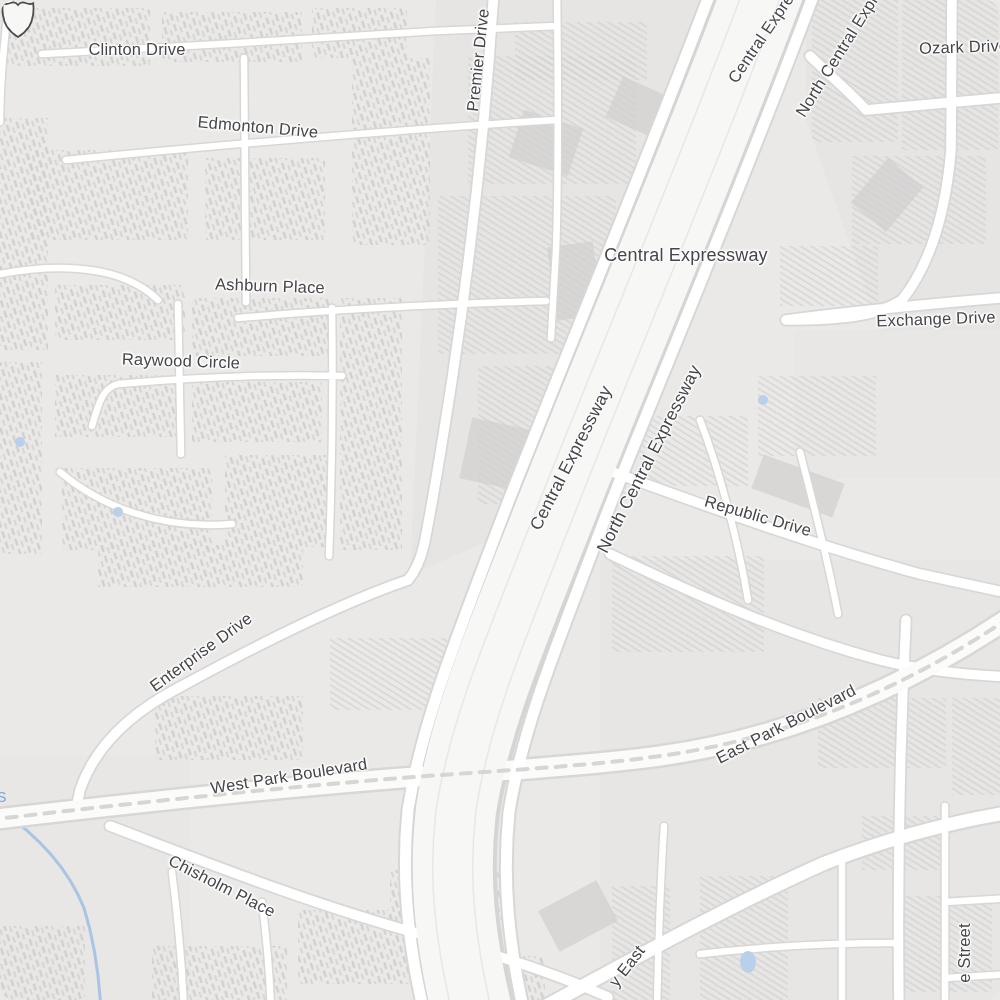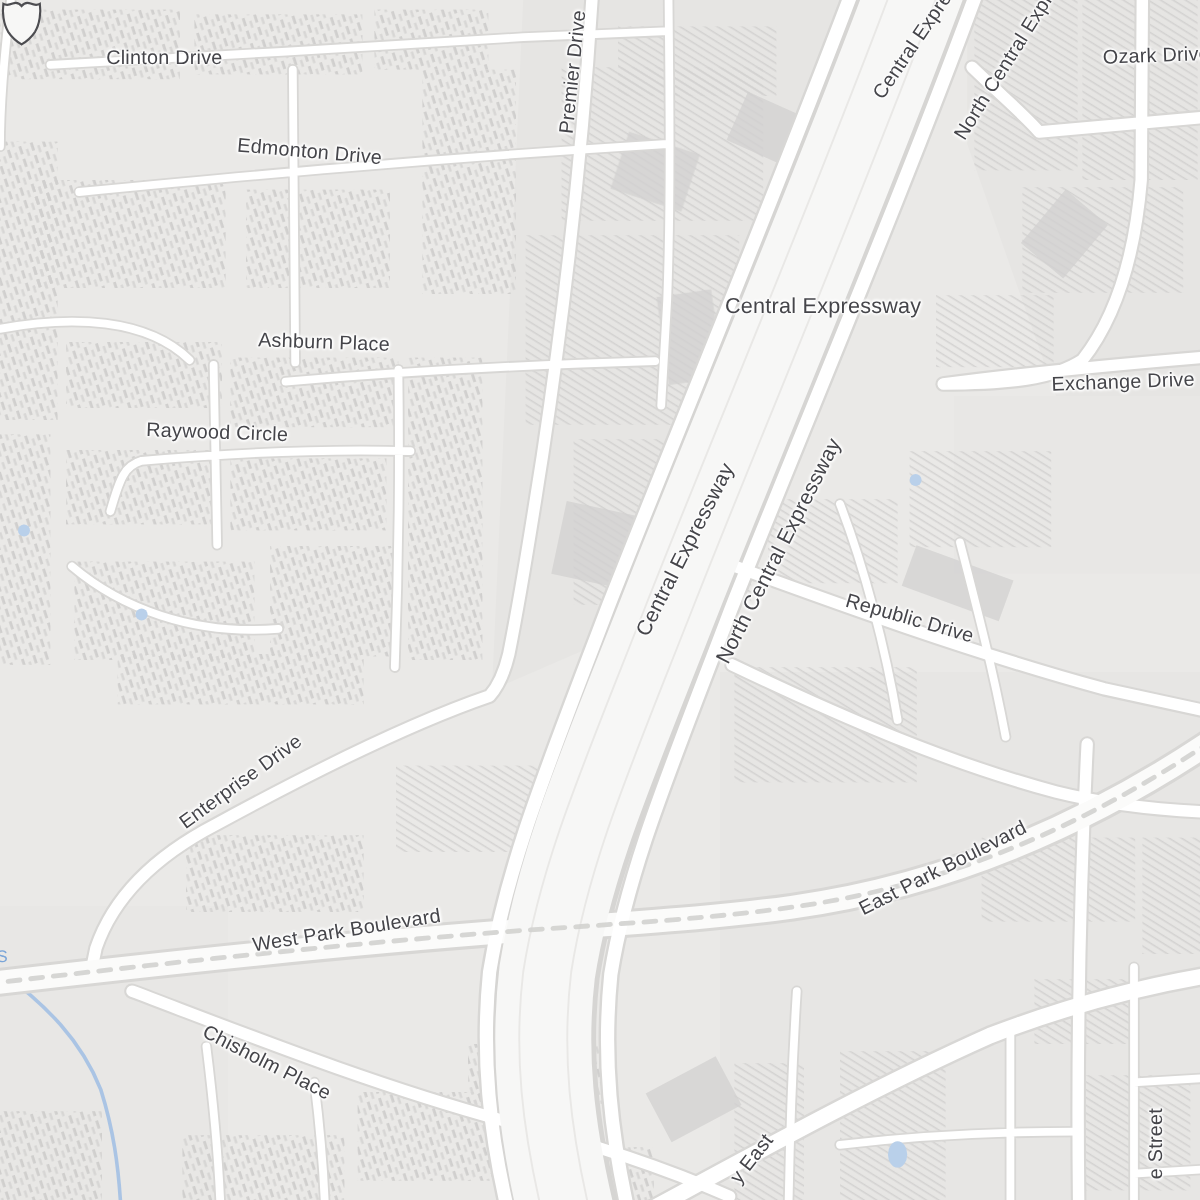--- a/index.html
+++ b/index.html
@@ -1,19 +1,20 @@
 <!DOCTYPE html>
 <html><head>
 <meta charset="utf-8">
 <style>
   html,body{margin:0;padding:0;background:#eae9e7;}
   #map{
     position:relative;width:1000px;height:1000px;overflow:hidden;
     background:#eae9e7;
     font-family:"Liberation Sans",sans-serif;
+    border-radius:15px;
   }
   #map svg{position:absolute;left:0;top:0;}
   .lbl{
     position:absolute;white-space:nowrap;
     color:#45454a;font-size:16.5px;letter-spacing:.2px;
     text-shadow:0 0 2px #fff,0 0 3px #fff,0 0 4px #fff,
       -1px 0 2px #fff,1px 0 2px #fff,0 -1px 2px #fff,0 1px 2px #fff;
     transform-origin:center;z-index:10;
   }
   .lbl.big{font-size:17.5px;}

